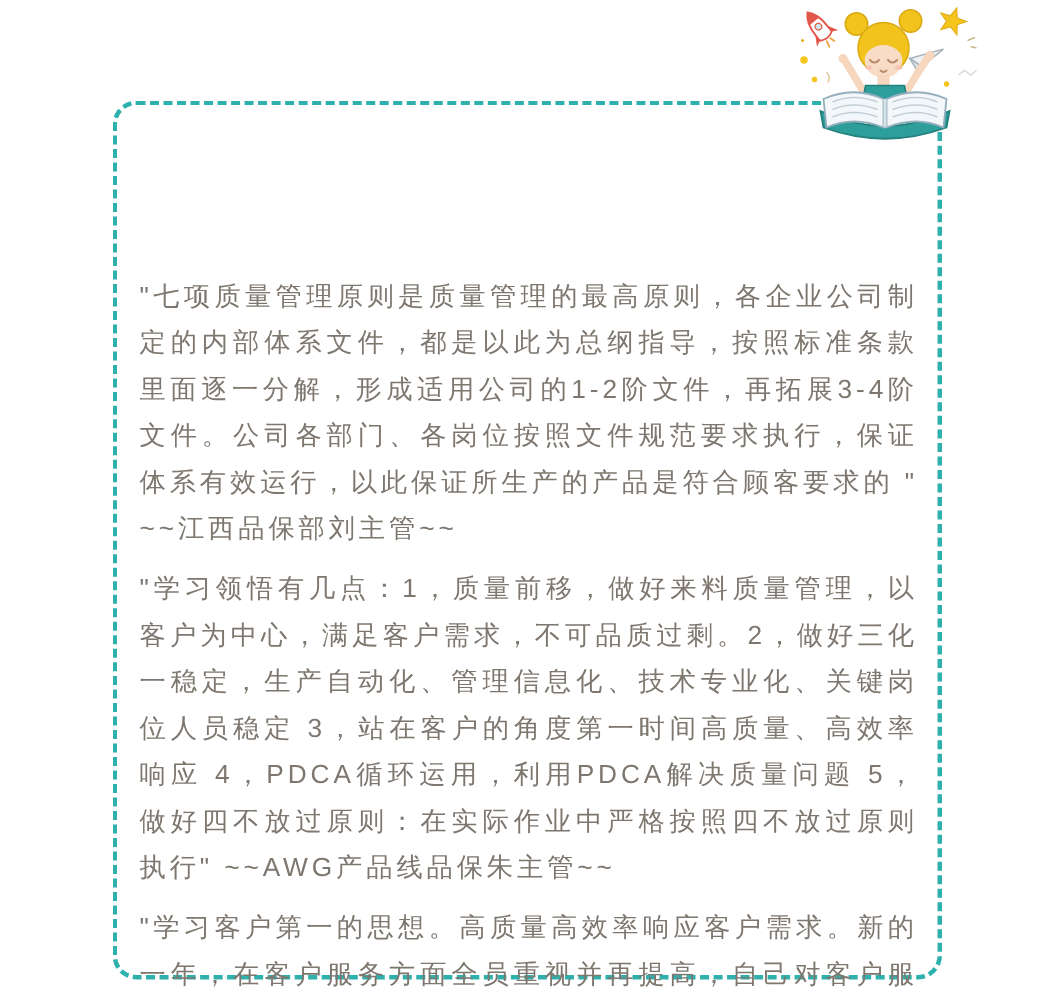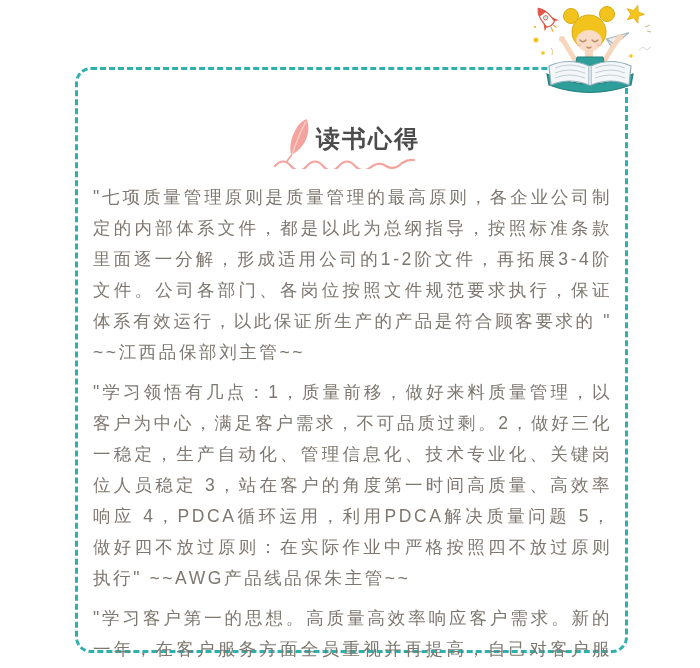--- a/index.html
+++ b/index.html
@@ -88,33 +88,20 @@
       <path d="M22,66 Q42,57 62,66 L62,85 Q42,77 24,85 Z" fill="#f4f7f9" stroke="#93aebc" stroke-width="1.2"></path>
       <path d="M104,66 Q84,57 64,66 L64,85 Q84,77 102,85 Z" fill="#f4f7f9" stroke="#93aebc" stroke-width="1.2"></path>
       <path d="M28,68 Q42,62 58,68 M28,73 Q42,67 58,73 M28,78 Q42,72 58,78" stroke="#c3ced6" stroke-width="1" fill="none"></path>
       <path d="M98,68 Q84,62 68,68 M98,73 Q84,67 68,73 M98,78 Q84,72 68,78" stroke="#c3ced6" stroke-width="1" fill="none"></path>
       <path d="M62,66 L64,66 L64,85 L62,85 Z" fill="#d7e2e8"></path>
     </g>
   </svg>
 
   <div class="card">
 
-    <div class="title-block">
-      <div class="title-row">
-        <svg class="quill" viewBox="0 0 30 48" aria-hidden="true">
-          <path d="M24,2 C28,12 26,24 16,34 C13,37 10,39 8,40 C6,33 7,23 12,14 C15,8 19,4 24,2 Z" fill="#f4a49e"></path>
-          <path d="M23,5 C18,14 13,27 9,39" stroke="#fbd0cb" stroke-width="1.4" fill="none"></path>
-          <path d="M8,40 L3,47" stroke="#f4a49e" stroke-width="1.8" stroke-linecap="round"></path>
-        </svg>
-        <h1 class="title">读书心得</h1>
-      </div>
-      <svg class="wave" viewBox="0 0 150 14" aria-hidden="true">
-        <path d="M2,11 q8,-9 16,0 q8,9 16,0 q8,-9 16,0 q8,9 16,0 q8,-9 16,0 q8,8 16,1 q8,-6 15,-1 q8,5 16,-3 q6,-4 12,-3" stroke="#f4a49e" stroke-width="2.2" fill="none" stroke-linecap="round"></path>
-      </svg>
-    </div>
 
     <div class="content">
       <p>"七项质量管理原则是质量管理的最高原则，各企业公司制定的内部体系文件，都是以此为总纲指导，按照标准条款里面逐一分解，形成适用公司的1-2阶文件，再拓展3-4阶文件。公司各部门、各岗位按照文件规范要求执行，保证体系有效运行，以此保证所生产的产品是符合顾客要求的 " ~~江西品保部刘主管~~</p>
       <p>"学习领悟有几点：1，质量前移，做好来料质量管理，以客户为中心，满足客户需求，不可品质过剩。2，做好三化一稳定，生产自动化、管理信息化、技术专业化、关键岗位人员稳定 3，站在客户的角度第一时间高质量、高效率响应 4，PDCA循环运用，利用PDCA解决质量问题 5，做好四不放过原则：在实际作业中严格按照四不放过原则执行" ~~AWG产品线品保朱主管~~</p>
       <p>"学习客户第一的思想。高质量高效率响应客户需求。新的一年，在客户服务方面全员重视并再提高，自己对客户服务和响应也会重新再调整。" ~~组件品保罗经理~~</p>
     </div>
 
   </div>
 </div>
 

